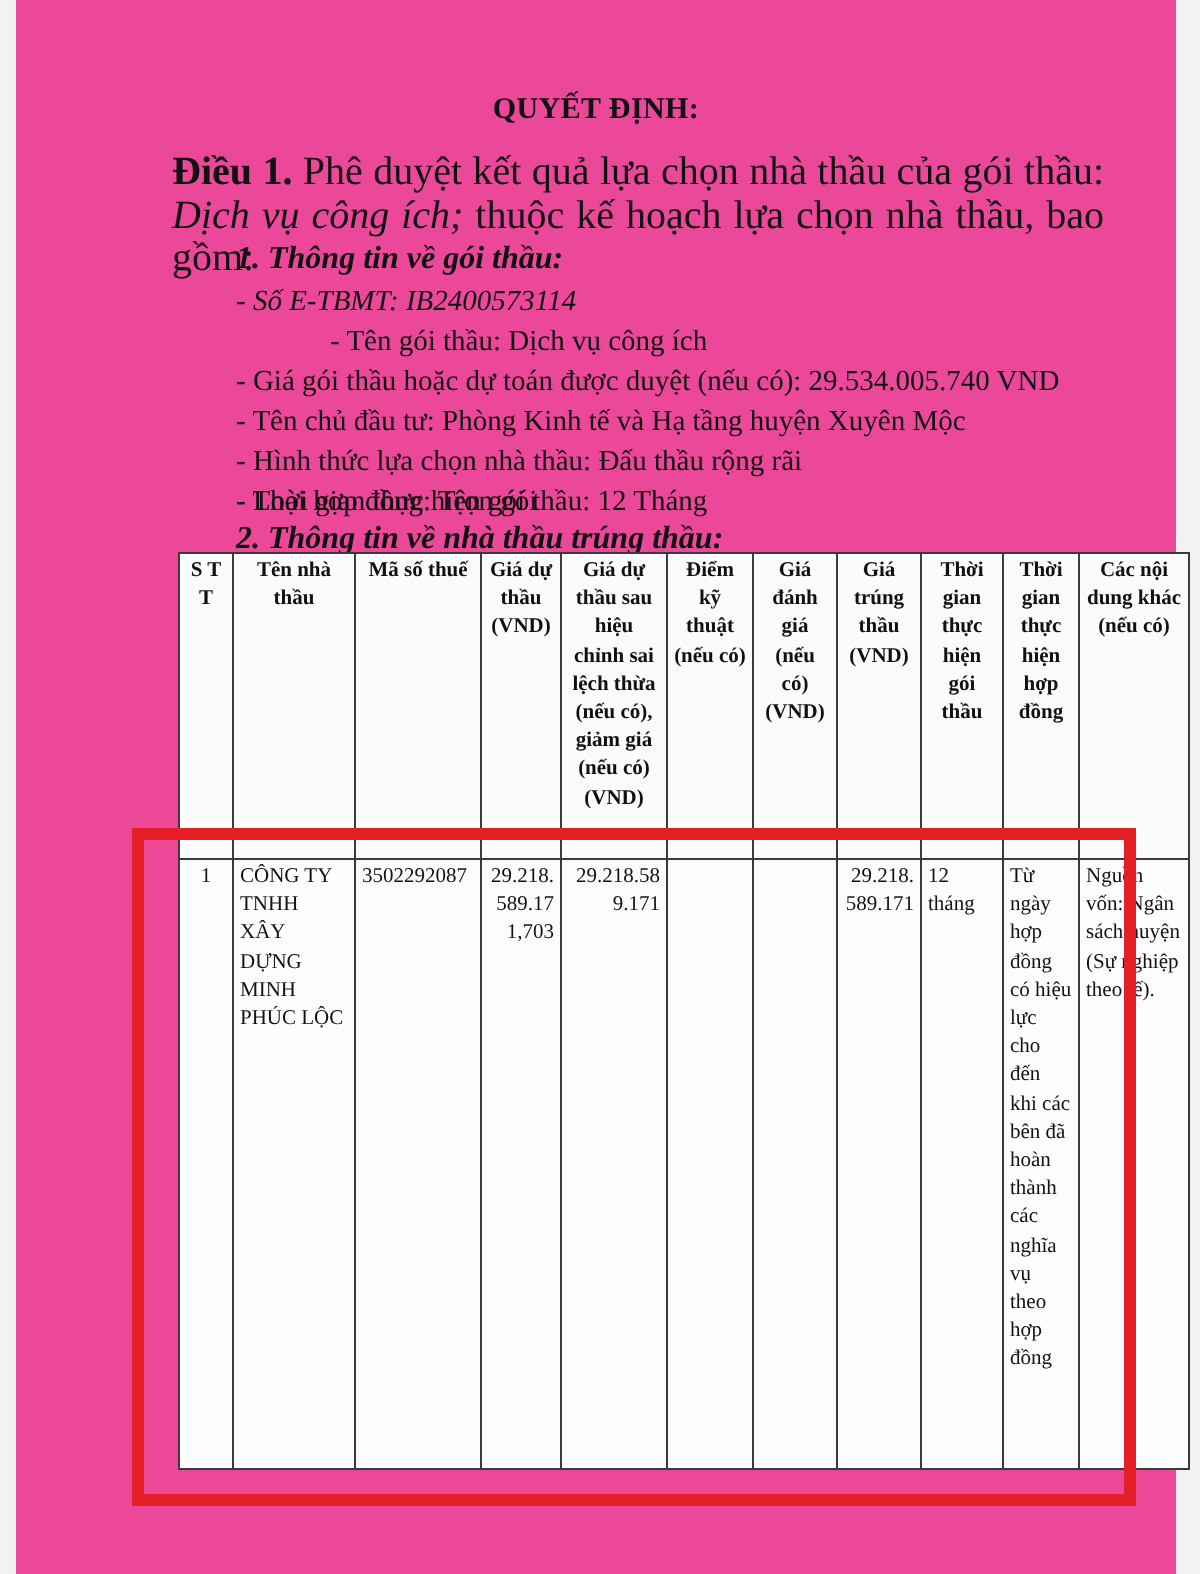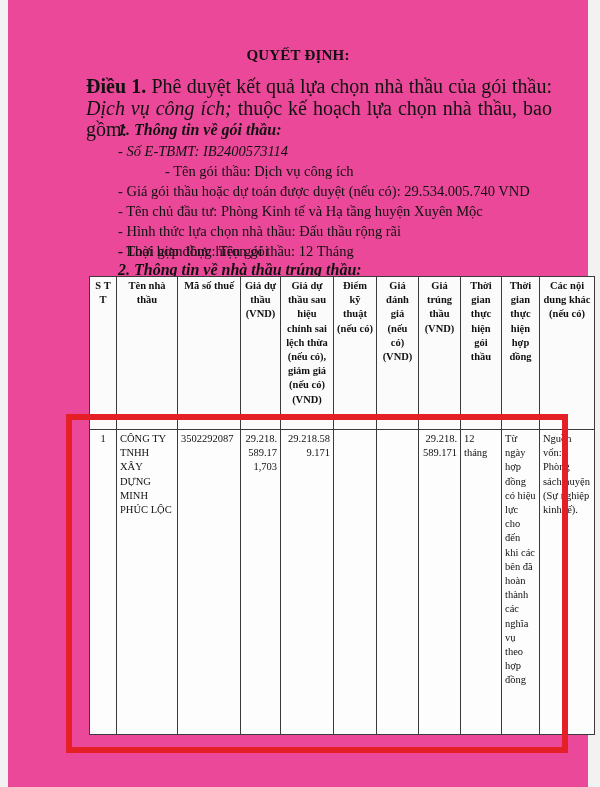--- a/index.html
+++ b/index.html
@@ -180,21 +180,21 @@
           <td class="c-stt">1</td>
           <td class="c-name">CÔNG TY TNHH XÂY DỰNG MINH PHÚC LỘC</td>
           <td class="c-tax">3502292087</td>
           <td class="c-bid">29.218.589.171,703</td>
           <td class="c-bid2">29.218.589.171</td>
           <td class="c-tech"></td>
           <td class="c-eval"></td>
           <td class="c-win">29.218.589.171</td>
           <td class="c-time1">12 tháng</td>
           <td class="c-time2">Từ ngày hợp đồng có hiệu lực cho đến khi các bên đã hoàn thành các nghĩa vụ theo hợp đồng</td>
-          <td class="c-other">Nguồn vốn: Phòng sách huyện (Sự nghiệp kinh tế).</td>
+          <td class="c-other">Nguồn vốn: Ngân sách huyện (Sự nghiệp theo tế).</td>
         </tr>
       </tbody>
     </table>
 
     <div id="red-box" style="border-color: rgb(228, 31, 38);"></div>
 
   </div>
 </div>
 
 </body></html>

